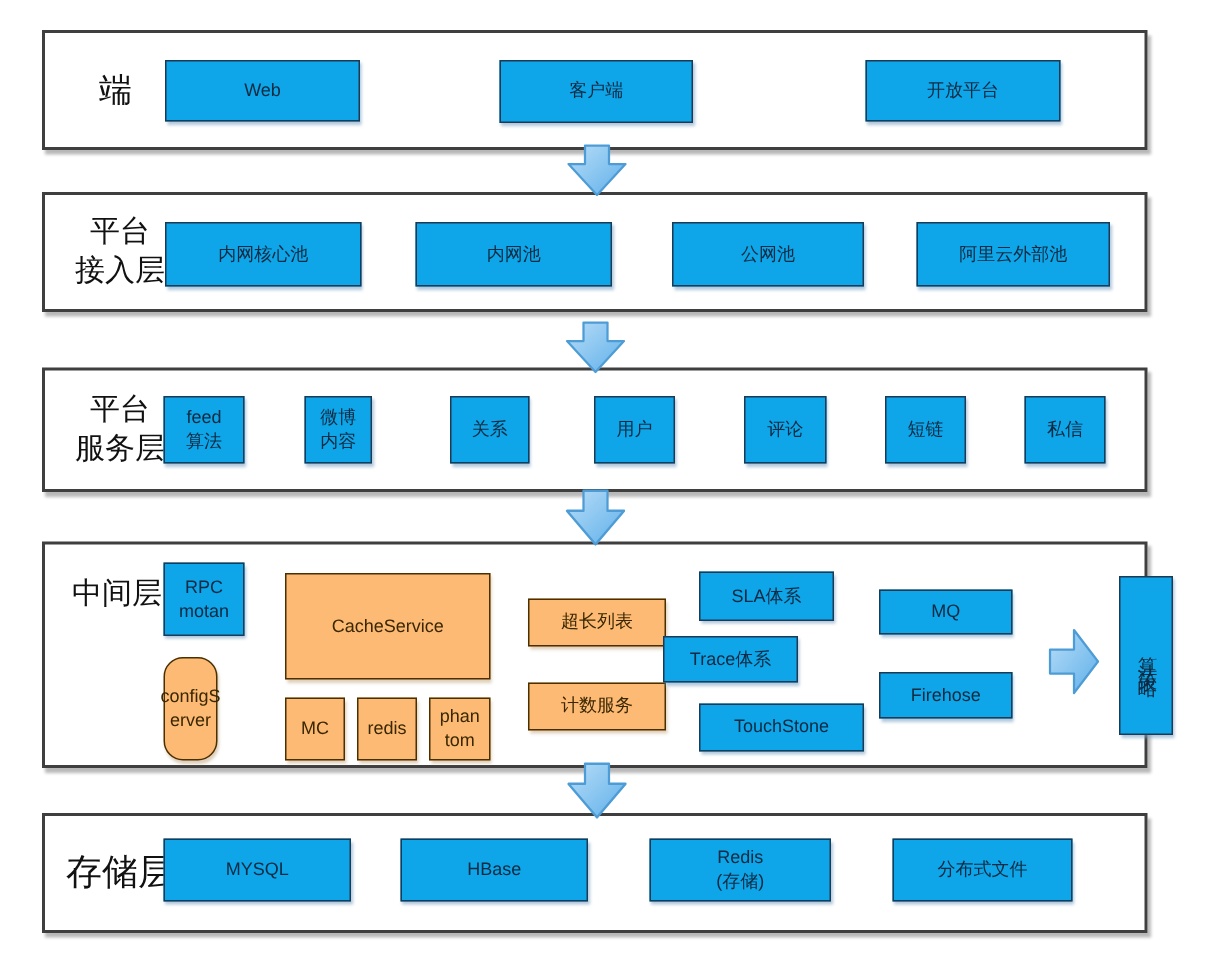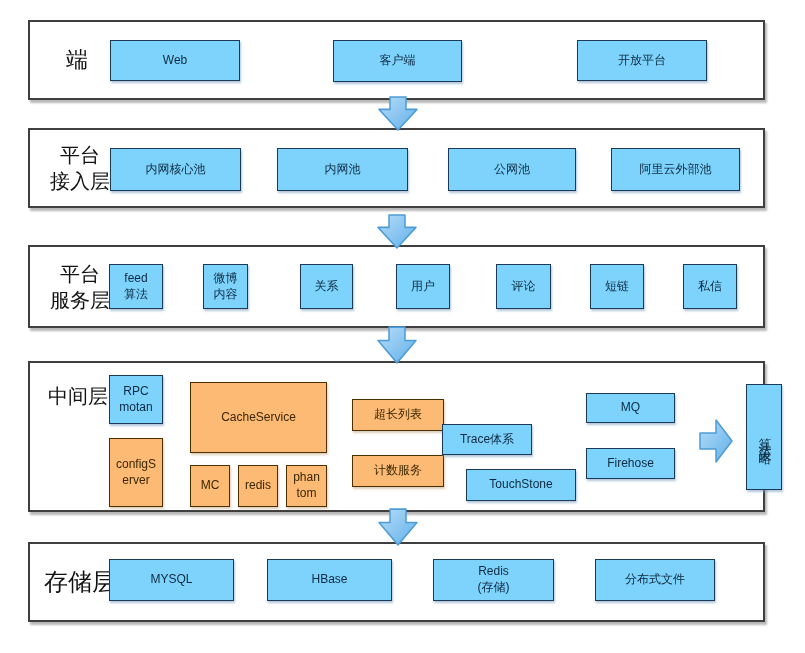--- a/index.html
+++ b/index.html
@@ -16,21 +16,21 @@
     position:absolute; color:#111111; text-align:center;
     white-space:pre-line; line-height:1.32;
   }
   .center-v { top:50%; transform:translateY(-50%); }
   .box {
     position:absolute; display:flex; align-items:center; justify-content:center;
     text-align:center; white-space:pre-line; box-sizing:border-box;
     font-size:12px; line-height:1.3;
   }
   .box.blue {
-    background:#7dd3fc; border:1.5px solid #1a3a55; color:#0e2a40;
+    background:#0ea5e9; border:1.5px solid #1a3a55; color:#0e2a40;
     box-shadow:1px 2px 2px rgba(125,160,195,0.6);
   }
   .box.orange {
     background:#fdba74; border:1.5px solid #4a3000; color:#3a2700;
     box-shadow:1px 2px 2px rgba(190,160,120,0.5);
   }
   .v-text { writing-mode:vertical-lr; text-orientation:upright; letter-spacing:5px; font-size:13px; }
   .arrow { position:absolute; z-index:5; overflow:visible; }
 </style>
 </head>
@@ -74,29 +74,30 @@
     <div class="box blue" style="left:366px;top:17px;width:54px;height:45px;">用户</div>
     <div class="box blue" style="left:466px;top:17px;width:55px;height:45px;">评论</div>
     <div class="box blue" style="left:560px;top:17px;width:54px;height:45px;">短链</div>
     <div class="box blue" style="left:653px;top:17px;width:54px;height:45px;">私信</div>
   </div>
 
   <div class="layer" style="top:361px;height:151px;">
     <div class="layer-label" style="left:4px;top:20px;width:88px;font-size:20px;">中间层</div>
     <div class="box blue" style="left:79px;top:12px;width:54px;height:49px;">RPC
 motan</div>
-    <div class="box orange" style="left:79px;top:75px;width:54px;height:69px;">configS
+    <div class="box orange" style="left:79px;top:75px;width:36px;height:69px;border-radius:13px;">configS
 erver</div>
     <div class="box orange" style="left:160px;top:19px;width:137px;height:71px;">CacheService</div>
     <div class="box orange" style="left:160px;top:102px;width:40px;height:42px;">MC</div>
     <div class="box orange" style="left:208px;top:102px;width:40px;height:42px;">redis</div>
     <div class="box orange" style="left:256px;top:102px;width:41px;height:42px;">phan
 tom</div>
     <div class="box orange" style="left:322px;top:36px;width:92px;height:32px;">超长列表</div>
     <div class="box orange" style="left:322px;top:92px;width:92px;height:32px;">计数服务</div>
+    <div class="box blue" style="left:436px;top:18px;width:90px;height:33px;">SLA体系</div>
     <div class="box blue" style="left:412px;top:61px;width:90px;height:31px;">Trace体系</div>
     <div class="box blue" style="left:436px;top:106px;width:110px;height:32px;">TouchStone</div>
     <div class="box blue" style="left:556px;top:30px;width:89px;height:30px;">MQ</div>
     <div class="box blue" style="left:556px;top:85px;width:89px;height:31px;">Firehose</div>
     <svg class="arrow" style="left:669px;top:55px;width:34px;height:46px;" viewBox="0 0 34 46">
       <polygon points="1,15 17,15 17,2 33,23 17,44 17,31 1,31" fill="url(#gradArrow)" stroke="#4e9cd6" stroke-width="1.5" stroke-linejoin="round"></polygon>
     </svg>
     <div class="box blue v-text" style="left:716px;top:21px;width:36px;height:106px;">算法策略</div>
   </div>
 

